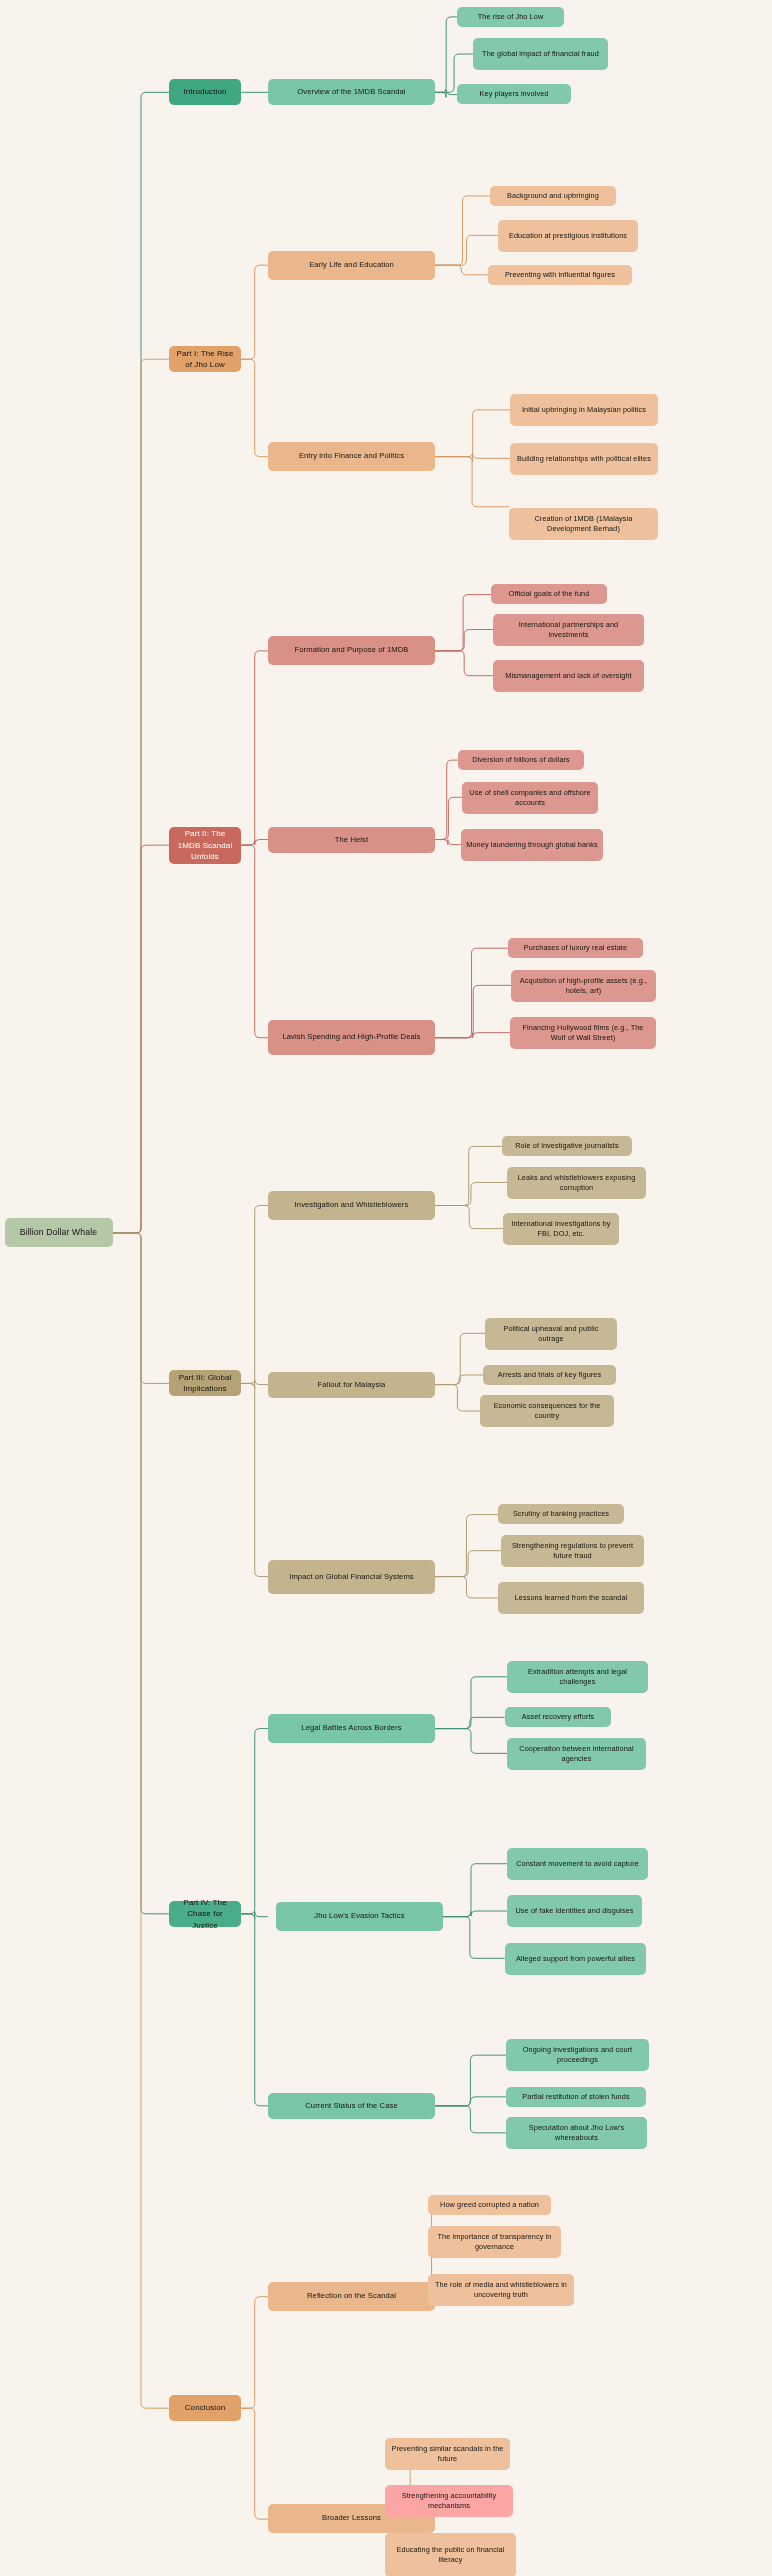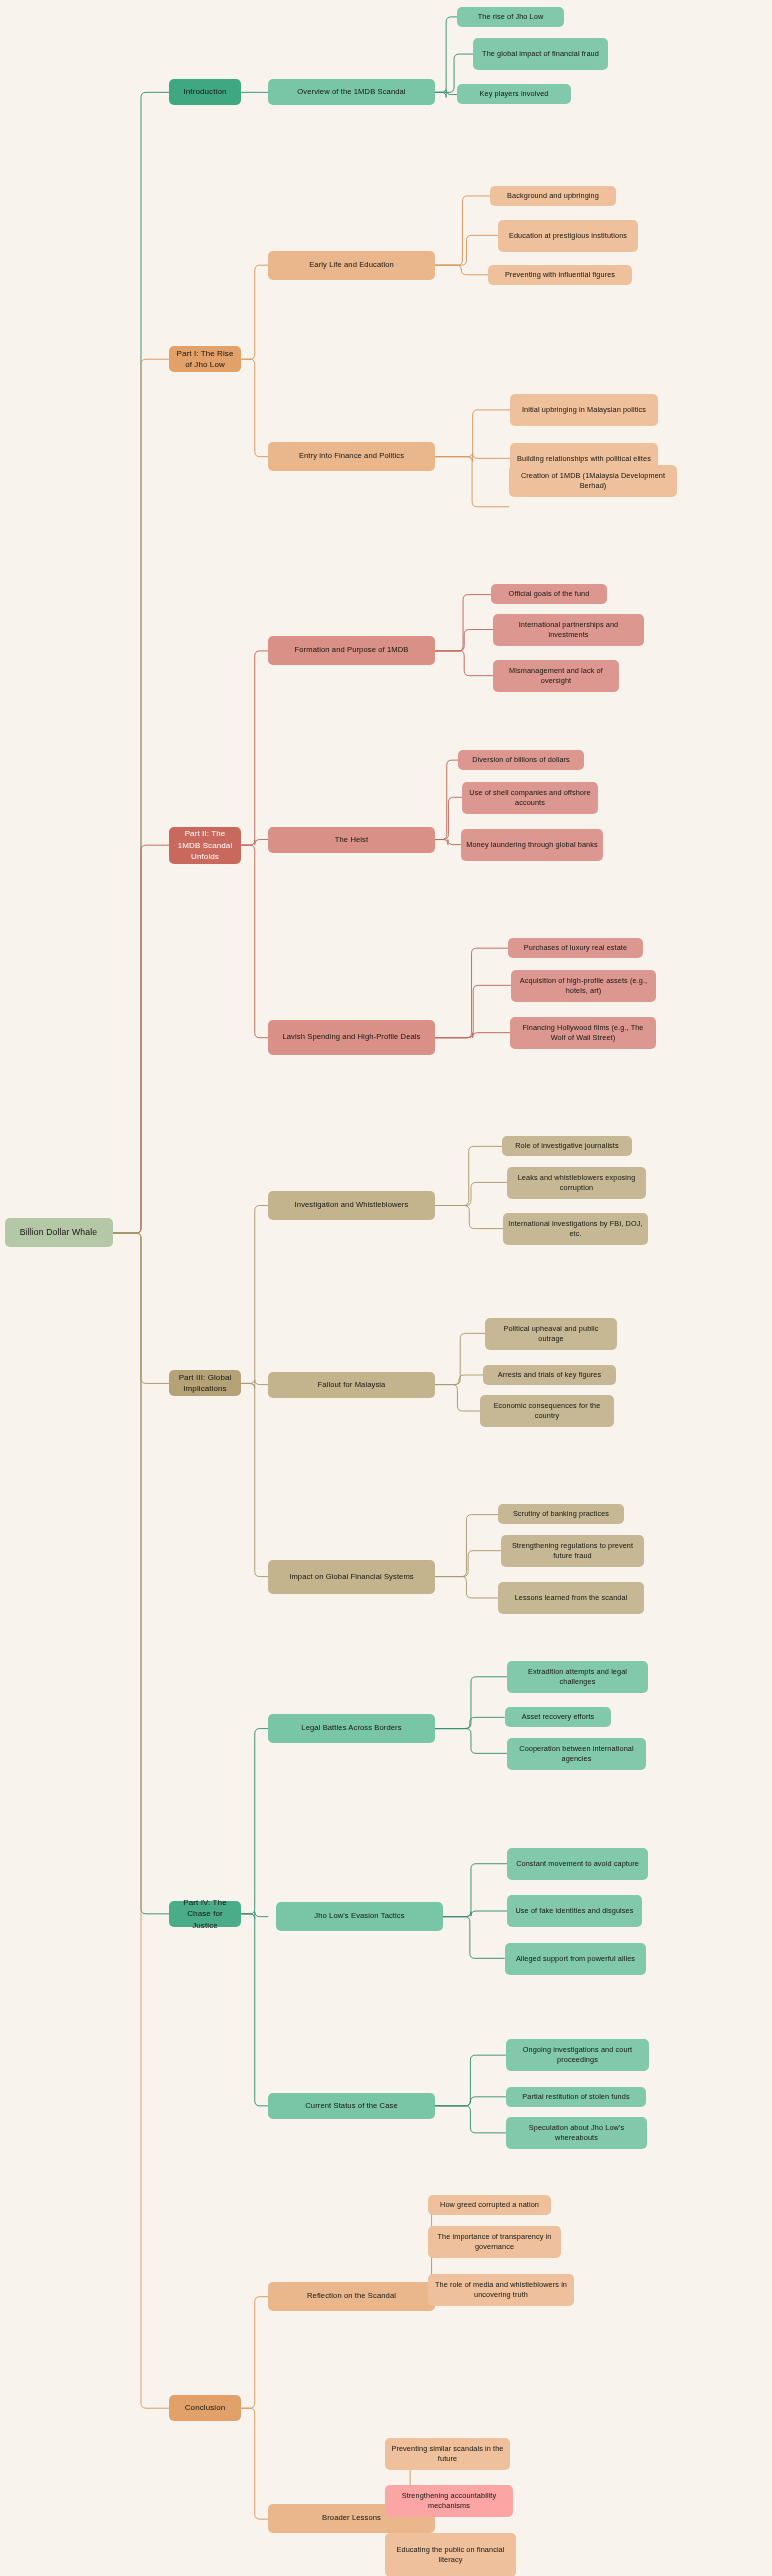--- a/index.html
+++ b/index.html
@@ -132,36 +132,36 @@
       </div>
       <div class="node l2" style="left: 268px; top: 442px; width: 167px; height: 29px; background: rgb(234, 183, 141);">
         <span>Entry into Finance and Politics</span>
       </div>
       <div class="node l3" style="left: 510px; top: 394px; width: 148px; height: 32px; background: rgb(238, 192, 155);">
         <span>Initial upbringing in Malaysian politics</span>
       </div>
       <div class="node l3" style="left: 510px; top: 443px; width: 148px; height: 32px; background: rgb(238, 192, 155);">
         <span>Building relationships with political elites</span>
       </div>
-      <div class="node l3" style="left: 509px; top: 465px; width: 168px; height: 32px; background: rgb(238, 192, 155);">
+      <div class="node l3" style="left: 509px; top: 508px; width: 149px; height: 32px; background: rgb(238, 192, 155);">
         <span>Creation of 1MDB (1Malaysia Development Berhad)</span>
       </div>
       <div class="node l1 white-text" style="left: 169px; top: 827px; width: 72px; height: 37px; background: rgb(201, 105, 94);">
         <span>Part II: The 1MDB Scandal Unfolds</span>
       </div>
       <div class="node l2" style="left: 268px; top: 636px; width: 167px; height: 29px; background: rgb(216, 144, 135);">
         <span>Formation and Purpose of 1MDB</span>
       </div>
       <div class="node l3" style="left: 491px; top: 584px; width: 116px; height: 20px; background: rgb(220, 152, 144);">
         <span>Official goals of the fund</span>
       </div>
       <div class="node l3" style="left: 493px; top: 614px; width: 151px; height: 32px; background: rgb(220, 152, 144);">
         <span>International partnerships and investments</span>
       </div>
-      <div class="node l3" style="left: 493px; top: 660px; width: 126px; height: 32px; background: rgb(220, 152, 144);">
+      <div class="node l3" style="left: 493px; top: 660px; width: 151px; height: 32px; background: rgb(220, 152, 144);">
         <span>Mismanagement and lack of oversight</span>
       </div>
       <div class="node l2" style="left: 268px; top: 827px; width: 167px; height: 26px; background: rgb(216, 144, 135);">
         <span>The Heist</span>
       </div>
       <div class="node l3" style="left: 458px; top: 750px; width: 126px; height: 20px; background: rgb(220, 152, 144);">
         <span>Diversion of billions of dollars</span>
       </div>
       <div class="node l3" style="left: 462px; top: 782px; width: 136px; height: 32px; background: rgb(220, 152, 144);">
         <span>Use of shell companies and offshore accounts</span>
@@ -186,21 +186,21 @@
       </div>
       <div class="node l2" style="left: 268px; top: 1191px; width: 167px; height: 29px; background: rgb(195, 180, 142);">
         <span>Investigation and Whistleblowers</span>
       </div>
       <div class="node l3" style="left: 502px; top: 1136px; width: 130px; height: 20px; background: rgb(198, 184, 148);">
         <span>Role of investigative journalists</span>
       </div>
       <div class="node l3" style="left: 507px; top: 1167px; width: 139px; height: 32px; background: rgb(198, 184, 148);">
         <span>Leaks and whistleblowers exposing corruption</span>
       </div>
-      <div class="node l3" style="left: 503px; top: 1213px; width: 145px; height: 32px; background: rgb(198, 184, 148);">
+      <div class="node l3" style="left: 503px; top: 1213px; width: 116px; height: 32px; background: rgb(198, 184, 148);">
         <span>International investigations by FBI, DOJ, etc.</span>
       </div>
       <div class="node l2" style="left: 268px; top: 1372px; width: 167px; height: 26px; background: rgb(195, 180, 142);">
         <span>Fallout for Malaysia</span>
       </div>
       <div class="node l3" style="left: 485px; top: 1318px; width: 132px; height: 32px; background: rgb(198, 184, 148);">
         <span>Political upheaval and public outrage</span>
       </div>
       <div class="node l3" style="left: 483px; top: 1365px; width: 133px; height: 20px; background: rgb(198, 184, 148);">
         <span>Arrests and trials of key figures</span>

